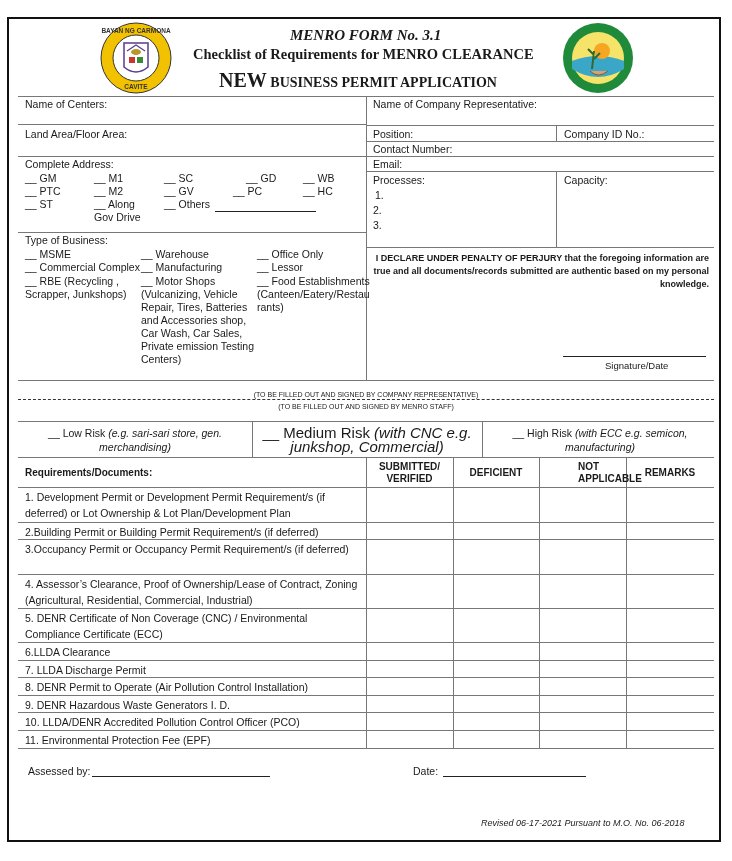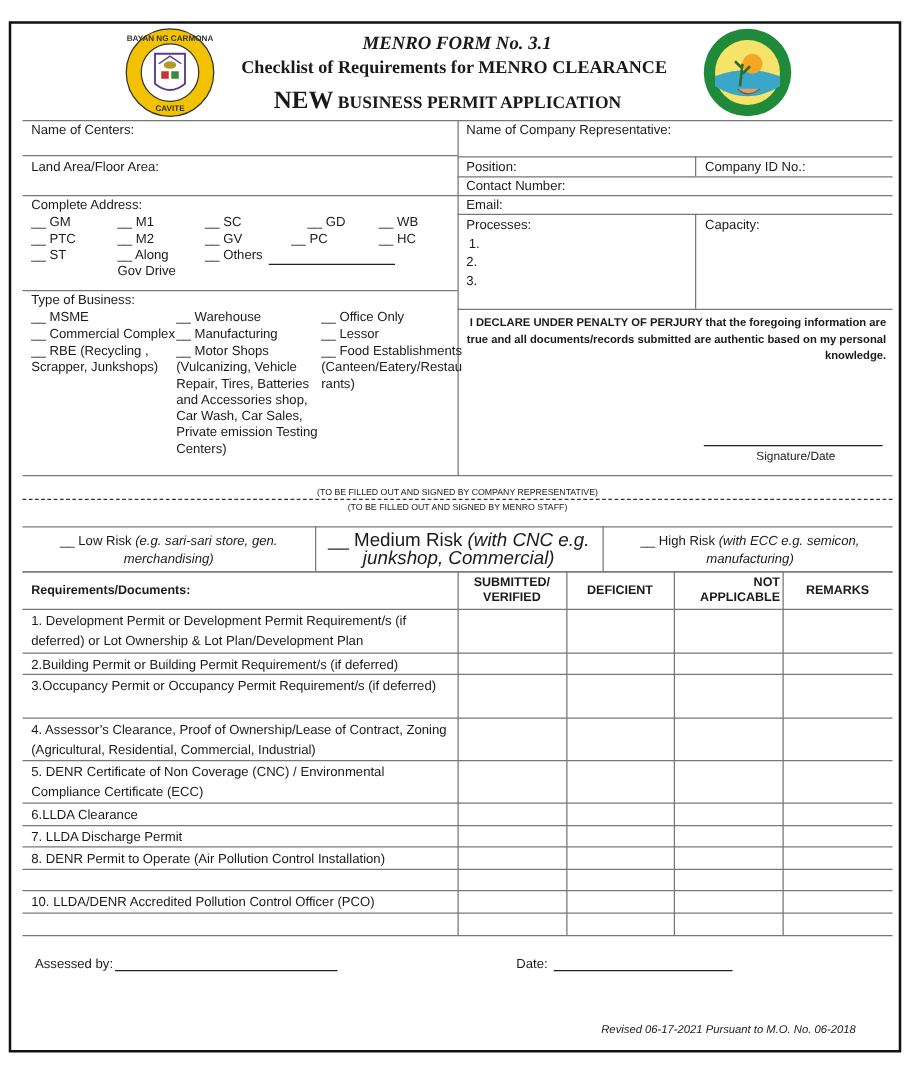--- a/index.html
+++ b/index.html
@@ -155,21 +155,21 @@
     <div class="hl" style="left: 0px; top: 255px; width: 696px;"></div>
     <div class="hl" style="left: 0px; top: 273px; width: 696px;"></div>
     <div class="hl" style="left: 0px; top: 291px; width: 696px;"></div>
     <div class="vl" style="left: 348px; top: 0px; height: 291px;"></div>
     <div class="vl" style="left: 435px; top: 0px; height: 291px;"></div>
     <div class="vl" style="left: 521px; top: 0px; height: 291px;"></div>
     <div class="vl" style="left: 608px; top: 0px; height: 291px;"></div>
     <div class="t hdr wrap" style="left: 7px; width: 339px; text-align: left; top: 10px;">Requirements/Documents:</div>
     <div class="t hdr wrap" style="left: 350px; width: 83px; text-align: center; top: 4px;">SUBMITTED/ VERIFIED</div>
     <div class="t hdr wrap" style="left: 437px; width: 82px; text-align: center; top: 10px;">DEFICIENT</div>
-    <div class="t hdr wrap" style="left: 523px; width: 83px; text-align: right; top: 4px;">NOT APPLICABLE</div>
+    <div class="t hdr wrap" style="left: 523px; width: 83px; text-align: left; top: 4px; padding-left: 37px;">NOT APPLICABLE</div>
     <div class="t hdr wrap" style="left: 610px; width: 84px; text-align: center; top: 10px;">REMARKS</div>
     <div class="t wrap" style="left: 7px; top: 32px; width: 336px; font-size: 10.5px; line-height: 16px;">1. Development Permit or Development Permit Requirement/s (if deferred) or Lot Ownership &amp; Lot Plan/Development Plan</div>
     <div class="abs" style="left: 349px; top: 31px; width: 86px; height: 34px;"></div>
     <div class="abs" style="left: 436px; top: 31px; width: 85px; height: 34px;"></div>
     <div class="abs" style="left: 522px; top: 31px; width: 86px; height: 34px;"></div>
     <div class="abs" style="left: 609px; top: 31px; width: 87px; height: 34px;"></div>
     <div class="t wrap" style="left: 7px; top: 67px; width: 336px; font-size: 10.5px; line-height: 16px;">2.Building Permit or Building Permit Requirement/s (if deferred)</div>
     <div class="abs" style="left: 349px; top: 66px; width: 86px; height: 16px;"></div>
     <div class="abs" style="left: 436px; top: 66px; width: 85px; height: 16px;"></div>
     <div class="abs" style="left: 522px; top: 66px; width: 86px; height: 16px;"></div>
@@ -197,29 +197,31 @@
     <div class="t wrap" style="left: 7px; top: 205px; width: 336px; font-size: 10.5px; line-height: 16px;">7. LLDA Discharge Permit</div>
     <div class="abs" style="left: 349px; top: 204px; width: 86px; height: 16px;"></div>
     <div class="abs" style="left: 436px; top: 204px; width: 85px; height: 16px;"></div>
     <div class="abs" style="left: 522px; top: 204px; width: 86px; height: 16px;"></div>
     <div class="abs" style="left: 609px; top: 204px; width: 87px; height: 16px;"></div>
     <div class="t wrap" style="left: 7px; top: 222px; width: 336px; font-size: 10.5px; line-height: 16px;">8. DENR Permit to Operate (Air Pollution Control Installation)</div>
     <div class="abs" style="left: 349px; top: 221px; width: 86px; height: 17px;"></div>
     <div class="abs" style="left: 436px; top: 221px; width: 85px; height: 17px;"></div>
     <div class="abs" style="left: 522px; top: 221px; width: 86px; height: 17px;"></div>
     <div class="abs" style="left: 609px; top: 221px; width: 87px; height: 17px;"></div>
+    <div class="t wrap" style="left: 7px; top: 240px; width: 336px; font-size: 10.5px; line-height: 16px;">9. DENR Hazardous Waste Generators I. D.</div>
     <div class="abs" style="left: 349px; top: 239px; width: 86px; height: 16px;"></div>
     <div class="abs" style="left: 436px; top: 239px; width: 85px; height: 16px;"></div>
     <div class="abs" style="left: 522px; top: 239px; width: 86px; height: 16px;"></div>
     <div class="abs" style="left: 609px; top: 239px; width: 87px; height: 16px;"></div>
     <div class="t wrap" style="left: 7px; top: 257px; width: 336px; font-size: 10.5px; line-height: 16px;">10. LLDA/DENR Accredited Pollution Control Officer (PCO)</div>
     <div class="abs" style="left: 349px; top: 256px; width: 86px; height: 17px;"></div>
     <div class="abs" style="left: 436px; top: 256px; width: 85px; height: 17px;"></div>
     <div class="abs" style="left: 522px; top: 256px; width: 86px; height: 17px;"></div>
     <div class="abs" style="left: 609px; top: 256px; width: 87px; height: 17px;"></div>
+    <div class="t wrap" style="left: 7px; top: 275px; width: 336px; font-size: 10.5px; line-height: 16px;">11. Environmental Protection Fee (EPF)</div>
     <div class="abs" style="left: 349px; top: 274px; width: 86px; height: 17px;"></div>
     <div class="abs" style="left: 436px; top: 274px; width: 85px; height: 17px;"></div>
     <div class="abs" style="left: 522px; top: 274px; width: 86px; height: 17px;"></div>
     <div class="abs" style="left: 609px; top: 274px; width: 87px; height: 17px;"></div>
   </div>
 
 <div class="t" style="left:28px;top:765px;">Assessed by:</div>
 <div class="abs" style="left:92px;top:776px;width:178px;height:1px;background:#222;"></div>
 <div class="t" style="left:413px;top:765px;">Date:</div>
 <div class="abs" style="left:443px;top:776px;width:143px;height:1px;background:#222;"></div>

